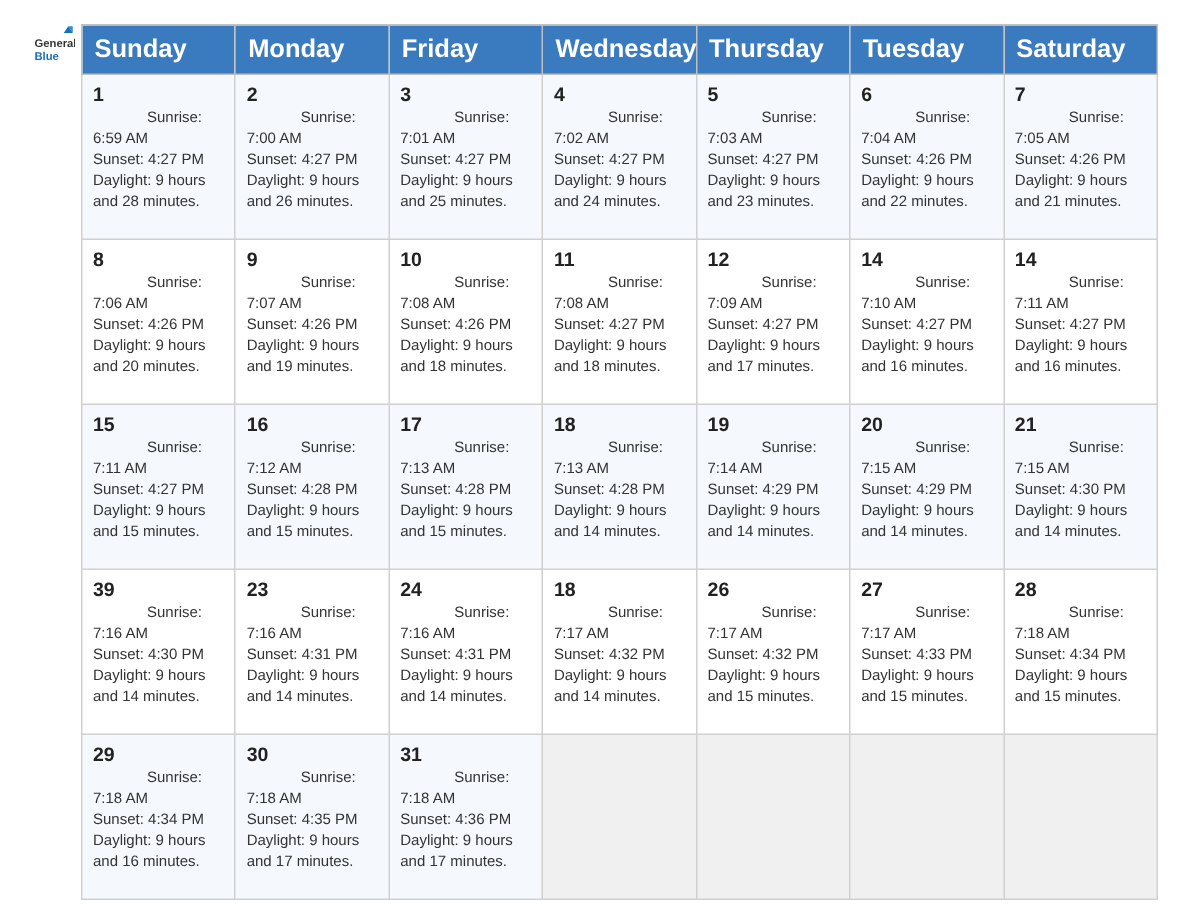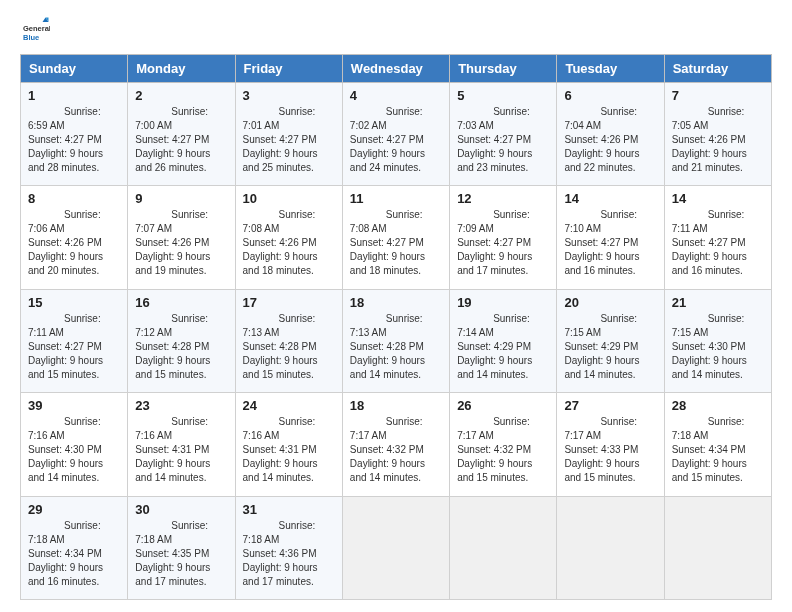--- a/index.html
+++ b/index.html
@@ -8,21 +8,21 @@
       height: 612px;
       font-family: Arial, sans-serif;
       background: #fff;
       overflow: hidden;
     }
     .page {
       width: 792px;
       height: 612px;
       padding: 16px 20px 12px 20px;
       display: flex;
-      flex-direction: column;
+      flex-direction: row;
     }
     .header {
       display: flex;
       justify-content: space-between;
       align-items: flex-start;
       margin-bottom: 8px;
     }
     .logo {
       display: flex;
       align-items: center;
@@ -55,21 +55,21 @@
     }
     .calendar-table {
       width: 100%;
       border-collapse: collapse;
       flex: 1;
       table-layout: fixed;
     }
     .calendar-table thead tr th {
       background: #3a7abf;
       color: #fff;
-      font-size: 13px;
+      font-size: 17px;
       font-weight: bold;
       text-align: left;
       padding: 6px 8px;
       border: 1px solid #c0c0c0;
     }
     .calendar-table tbody tr td {
       vertical-align: top;
       padding: 5px 7px;
       font-size: 10.5px;
       color: #222;

